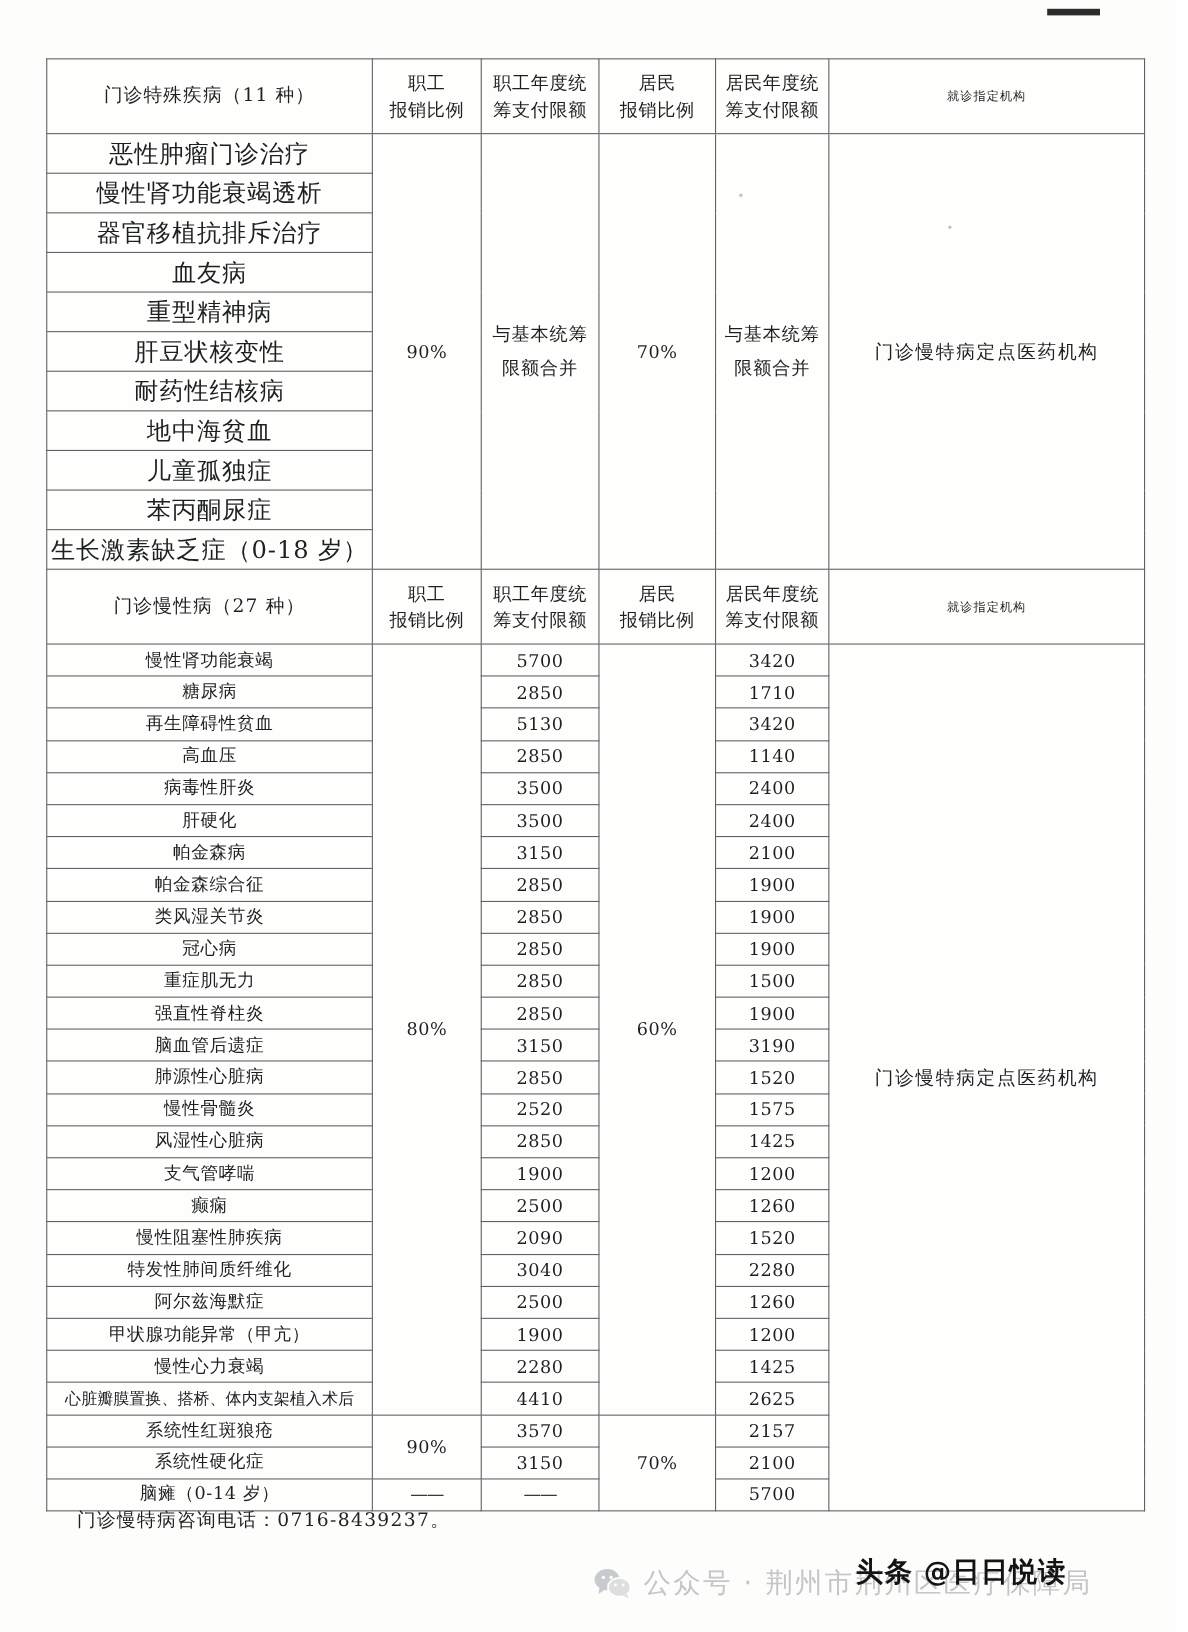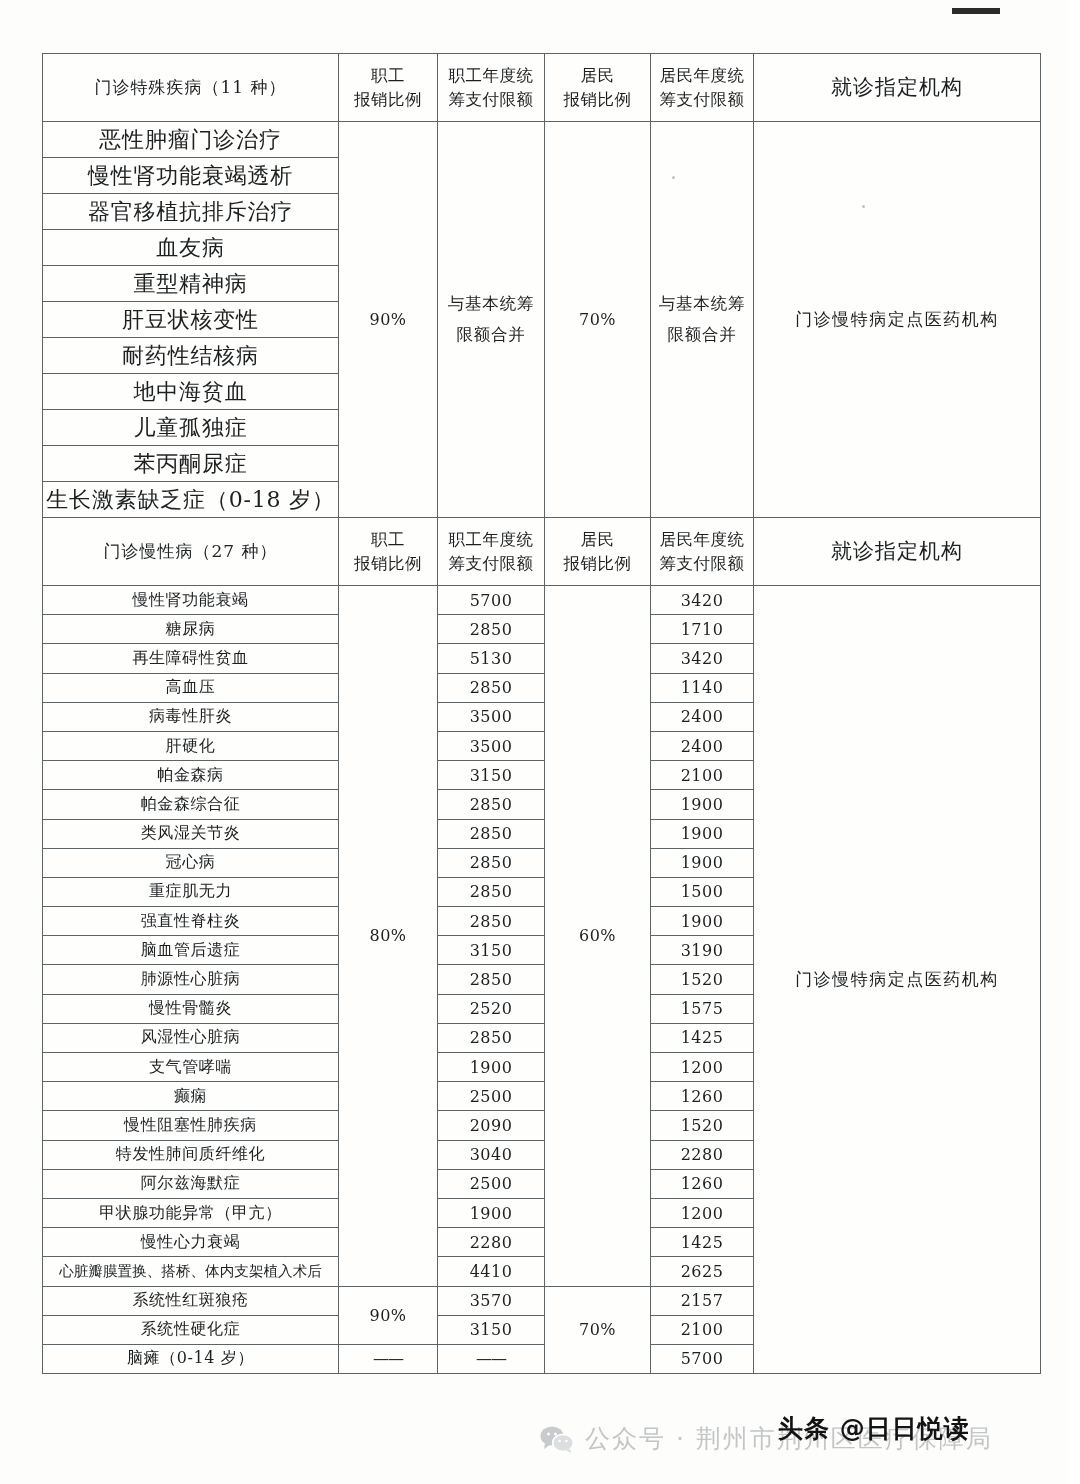--- a/index.html
+++ b/index.html
@@ -38,21 +38,21 @@
   col.c-name  { width: 296px; }
   col.c-eratio{ width: 99px; }
   col.c-elimit{ width: 107px; }
   col.c-rratio{ width: 106px; }
   col.c-rlimit{ width: 103px; }
   col.c-inst  { width: 287px; }
 
   .hdr-cell { height: 68px; font-size: 16.5px; line-height: 1.45; letter-spacing: .5px; }
   .hdr-cell .l2 { display: block; }
   .hdr-title { font-size: 17px; letter-spacing: 1px; }
-  .hdr-inst  { font-size: 21px; letter-spacing: 1px; }
+  .hdr-inst  { font-size: 11px; letter-spacing: 1px; }
 
   .r-name { height: 36px; font-size: 22px; letter-spacing: .8px; }
   .sec2 .r-name { height: 29.2px; font-size: 16px; letter-spacing: .6px; }
   .r-name.tight { font-size: 14.6px; letter-spacing: 0px; }
 
   .num { font-size: 16px; font-family: "DejaVu Serif", "Liberation Serif", serif; letter-spacing: .5px; }
   .pct { font-size: 16px; letter-spacing: .5px; }
   .merged-text { font-size: 16.5px; line-height: 1.85; letter-spacing: .8px; }
   .inst-text { font-size: 17px; letter-spacing: 1.5px; }
   .dash { font-size: 16px; letter-spacing: -1px; }
@@ -295,20 +295,21 @@
         </tr>
         <tr class="sec2">
           <td class="r-name">脑瘫（0-14 岁）</td>
           <td class="dash">——</td>
           <td class="dash">——</td>
           <td class="num">5700</td>
         </tr>
       </tbody>
   </table>
 
+  <div class="footnote">门诊慢特病咨询电话：0716-8439237。</div>
 
   <div class="watermark">
     <div class="wm-wechat">
       <svg class="wm-icon" width="34" height="28" viewBox="0 0 34 28">
         <ellipse cx="12" cy="11" rx="11.5" ry="9.6" fill="#c8cbcd"></ellipse>
         <polygon points="5,18 4,24 10,20" fill="#c8cbcd"></polygon>
         <ellipse cx="23" cy="18" rx="10.3" ry="8.6" fill="#dcdee0" stroke="#ffffff" stroke-width="1.6"></ellipse>
         <polygon points="30,24 31.5,28 26,25.5" fill="#dcdee0"></polygon>
         <circle cx="8.5" cy="9" r="1.5" fill="#ffffff"></circle>
         <circle cx="15.5" cy="9" r="1.5" fill="#ffffff"></circle>

